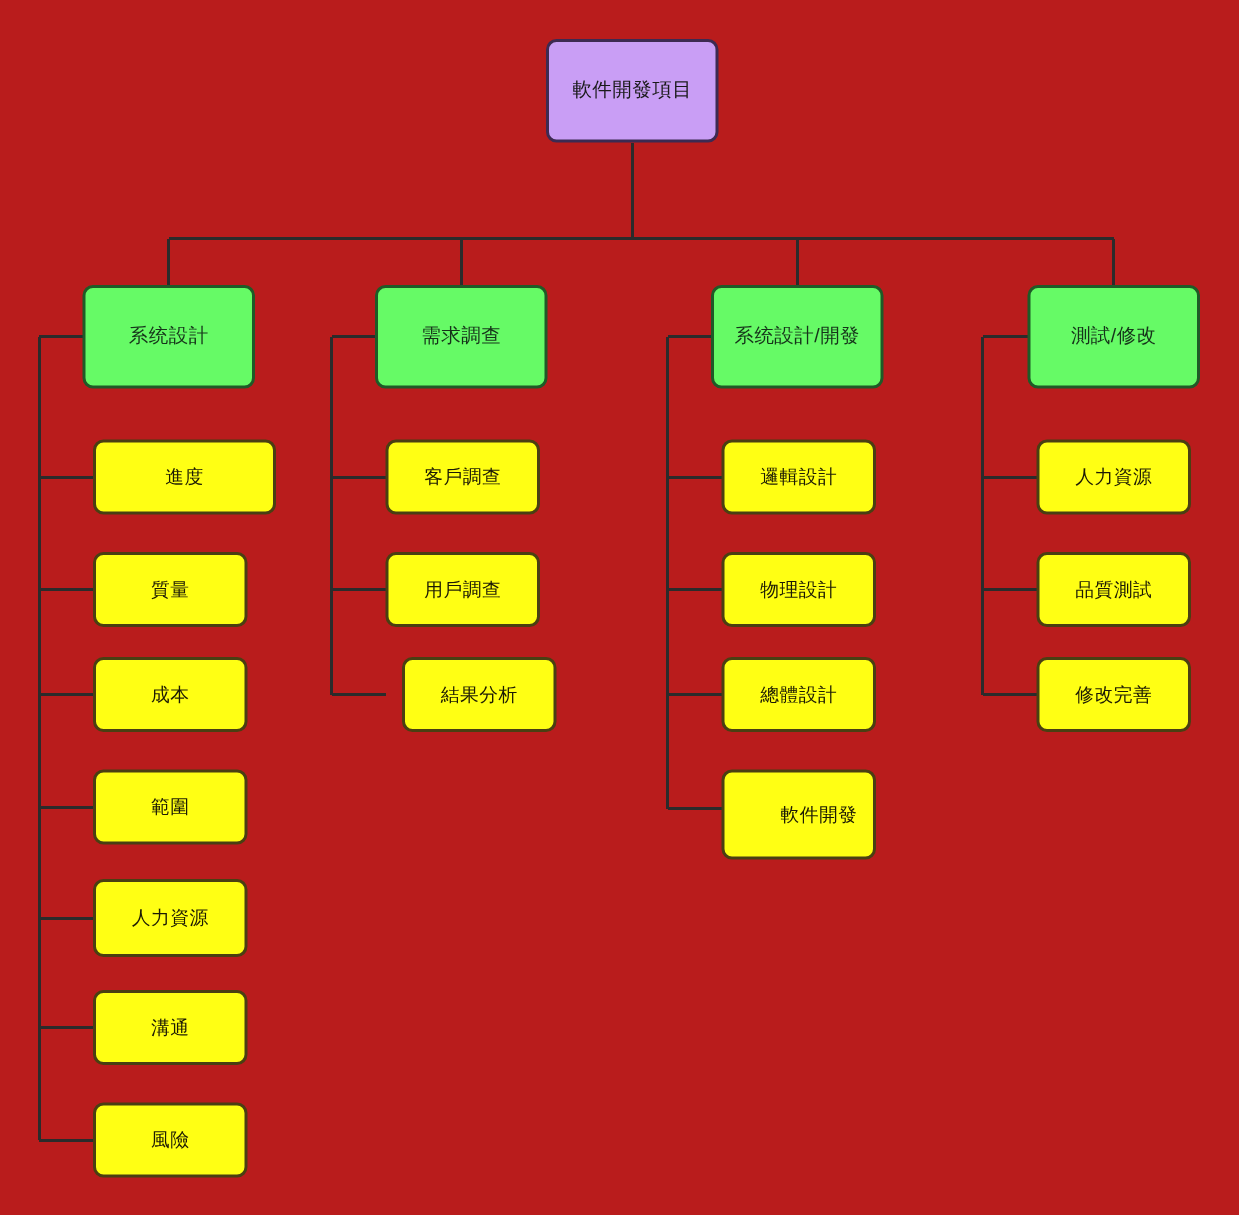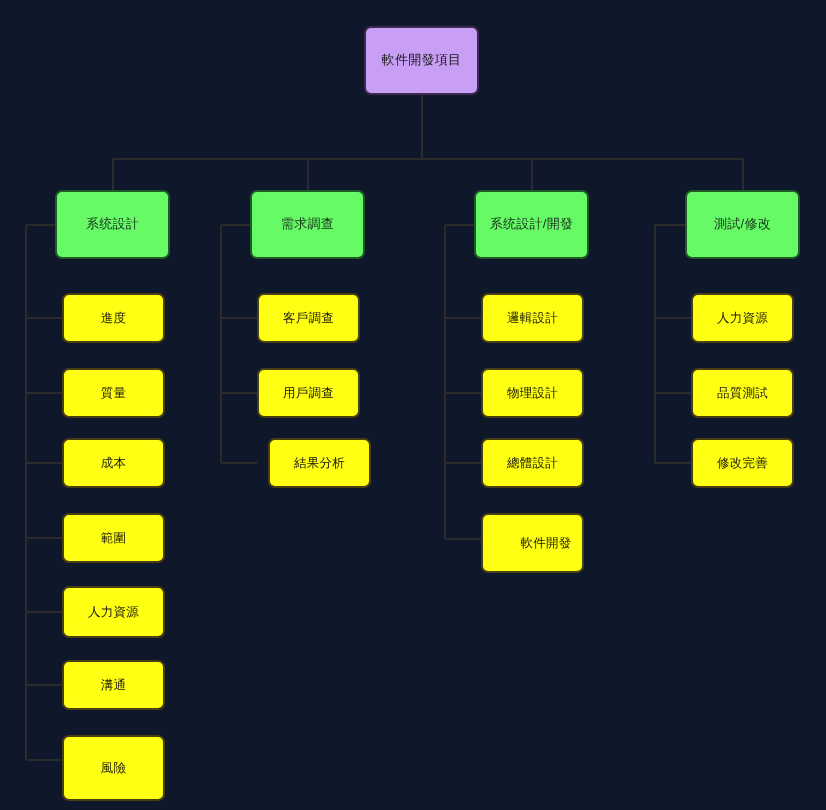--- a/index.html
+++ b/index.html
@@ -10,21 +10,21 @@
   body {
     width: 826px;
     height: 810px;
     font-family: "Liberation Sans", "DejaVu Sans", sans-serif;
     overflow: hidden;
   }
   #canvas {
     position: relative;
     width: 826px;
     height: 810px;
-    background: #0f172a;
+    background: #b91c1c;
   }
   #edges {
     position: absolute;
     left: 0;
     top: 0;
     width: 826px;
     height: 810px;
     pointer-events: none;
   }
   .node {
@@ -104,39 +104,39 @@
       <line x1="655" y1="463" x2="691" y2="463" stroke="#2b2b2b" stroke-width="2" shape-rendering="crispEdges"></line>
       <line x1="655" y1="224.5" x2="655" y2="463" stroke="#2b2b2b" stroke-width="2" shape-rendering="crispEdges"></line>
     </svg>
   <div id="nodes">
       <div class="node node-root" style="left: 364px; top: 26px; width: 115px; height: 69px;">
         <span>軟件開發項目</span>
       </div>
       <div class="node node-branch" style="left: 55px; top: 190px; width: 115px; height: 69px;">
         <span>系统設計</span>
       </div>
-      <div class="node node-leaf" style="left: 62px; top: 293px; width: 103px; height: 50px;">
+      <div class="node node-leaf" style="left: 62px; top: 293px; width: 122px; height: 50px;">
         <span>進度</span>
       </div>
       <div class="node node-leaf" style="left: 62px; top: 368px; width: 103px; height: 50px;">
         <span>質量</span>
       </div>
       <div class="node node-leaf" style="left: 62px; top: 438px; width: 103px; height: 50px;">
         <span>成本</span>
       </div>
       <div class="node node-leaf" style="left: 62px; top: 513px; width: 103px; height: 50px;">
         <span>範圍</span>
       </div>
       <div class="node node-leaf" style="left: 62px; top: 586px; width: 103px; height: 52px;">
         <span>人力資源</span>
       </div>
       <div class="node node-leaf" style="left: 62px; top: 660px; width: 103px; height: 50px;">
         <span>溝通</span>
       </div>
-      <div class="node node-leaf" style="left: 62px; top: 735px; width: 103px; height: 66px;">
+      <div class="node node-leaf" style="left: 62px; top: 735px; width: 103px; height: 50px;">
         <span>風險</span>
       </div>
       <div class="node node-branch" style="left: 250px; top: 190px; width: 115px; height: 69px;">
         <span>需求調查</span>
       </div>
       <div class="node node-leaf" style="left: 257px; top: 293px; width: 103px; height: 50px;">
         <span>客戶調查</span>
       </div>
       <div class="node node-leaf" style="left: 257px; top: 368px; width: 103px; height: 50px;">
         <span>用戶調查</span>

